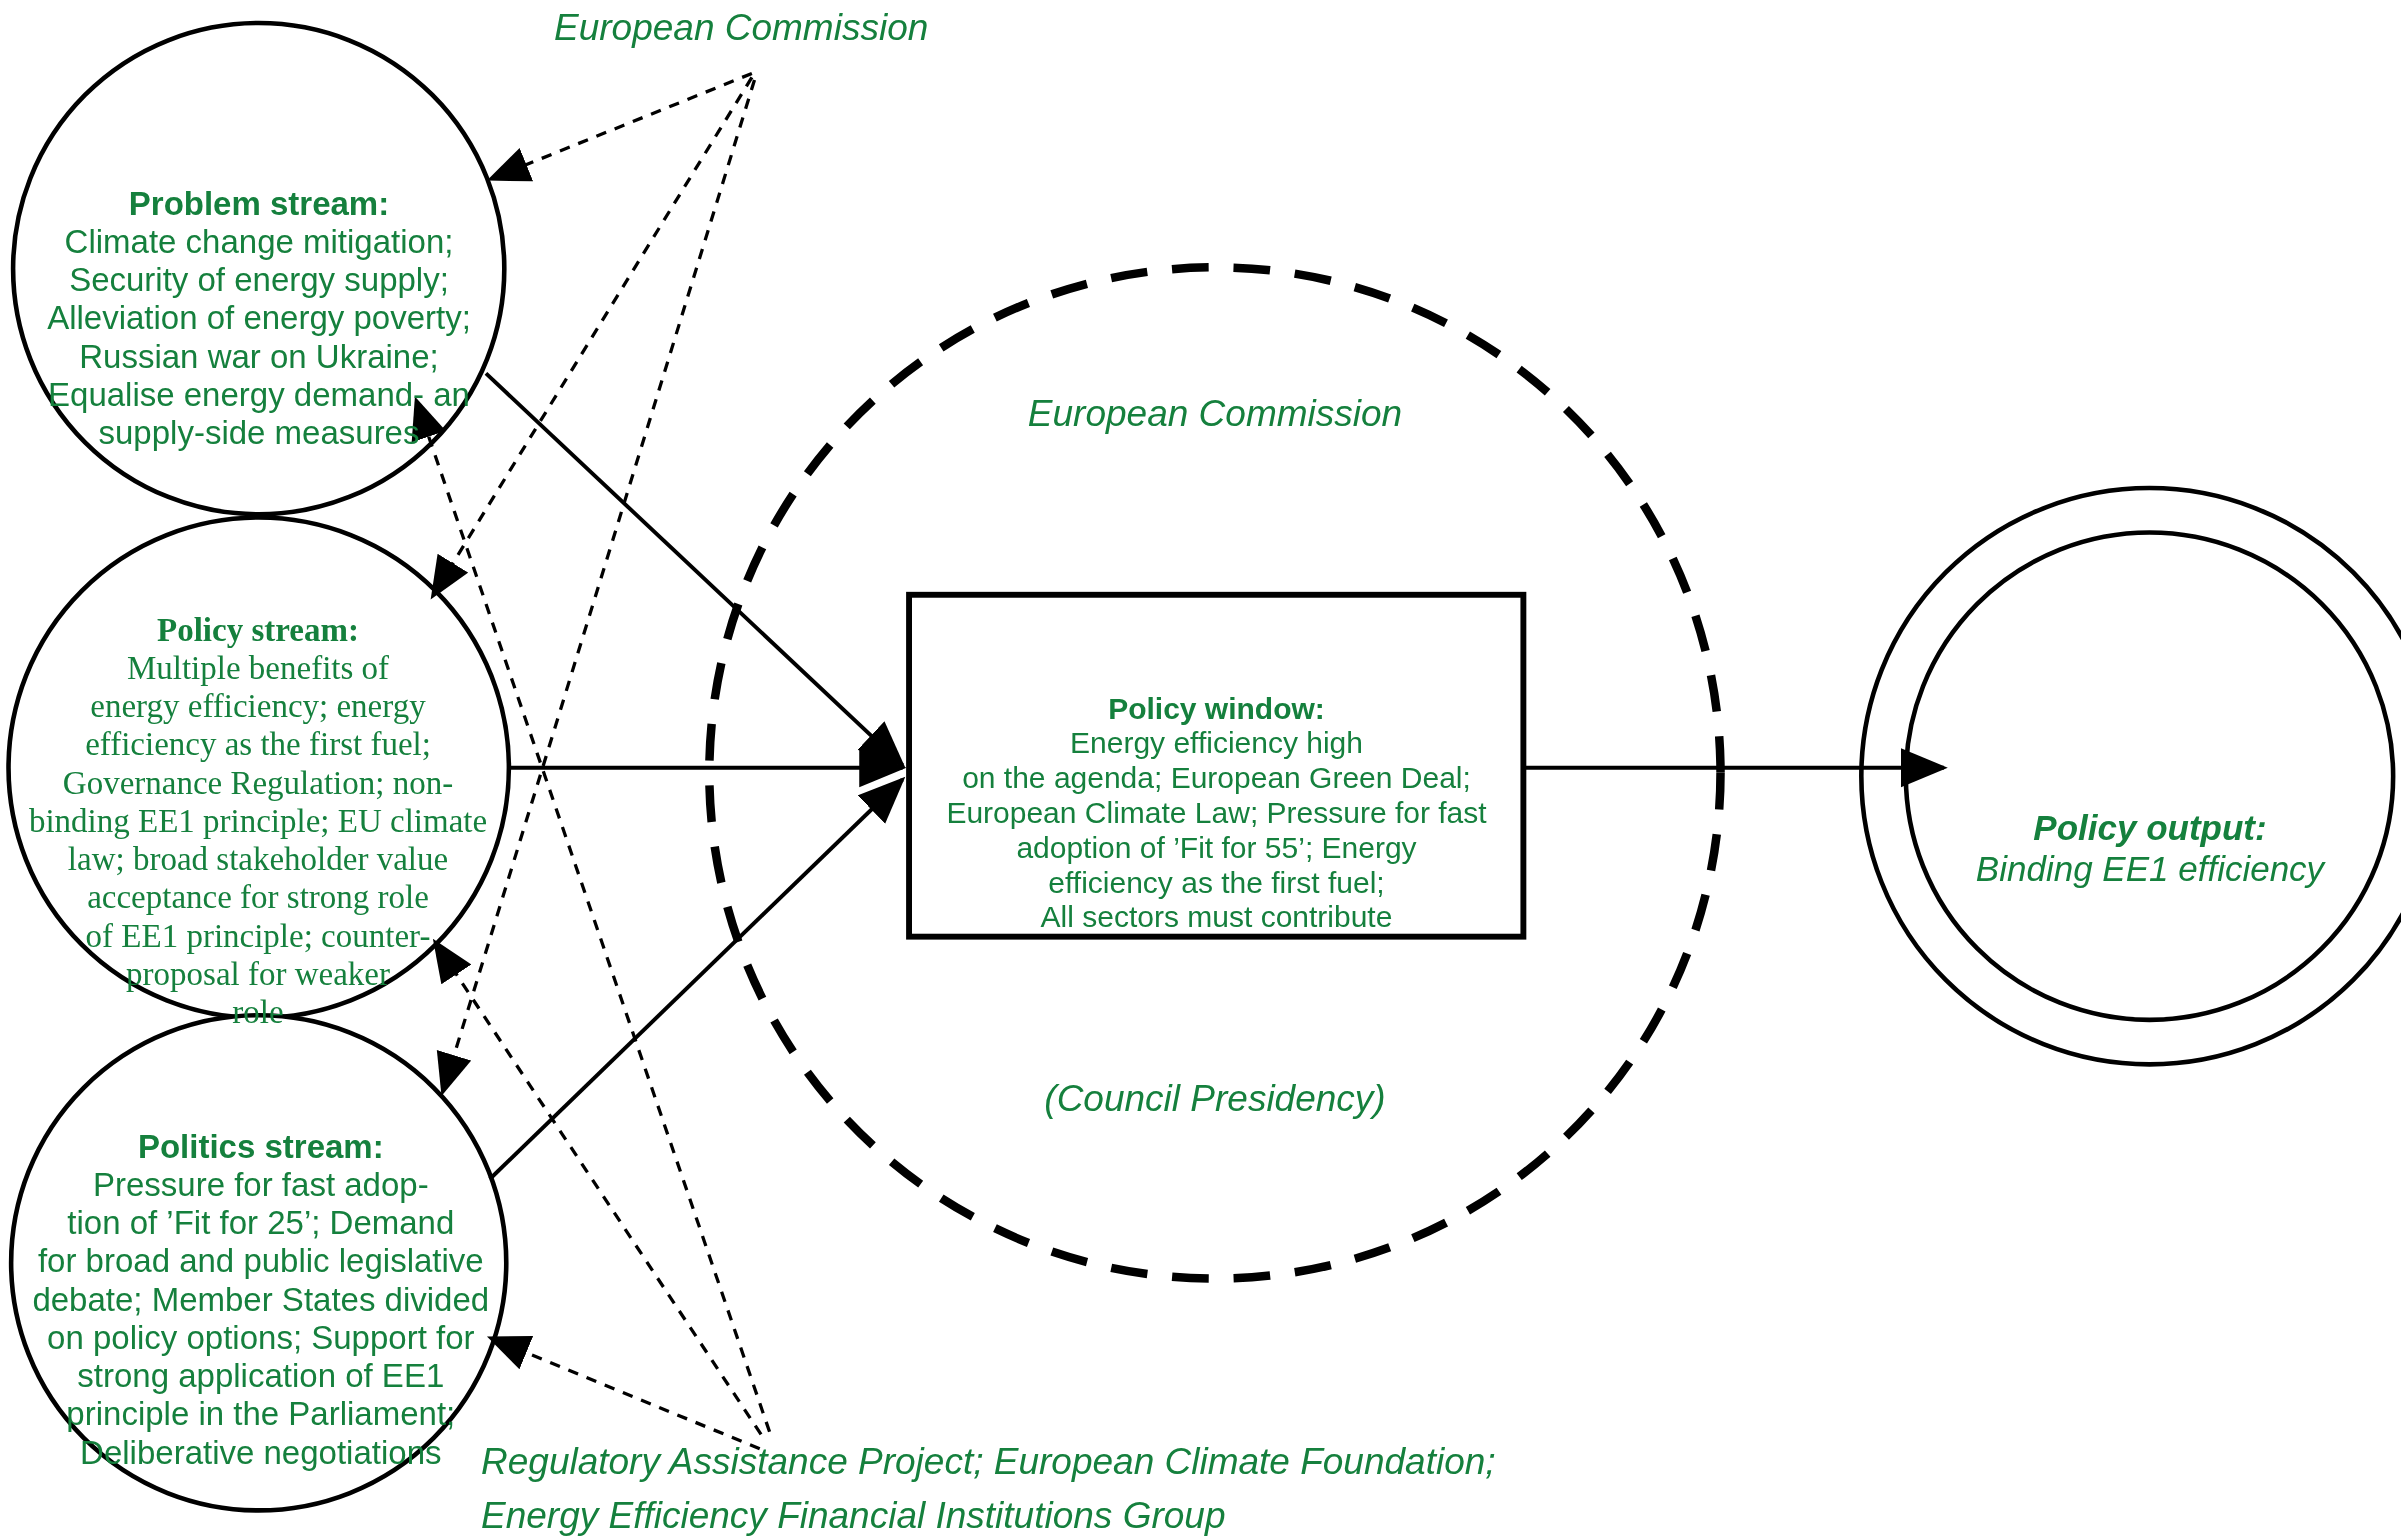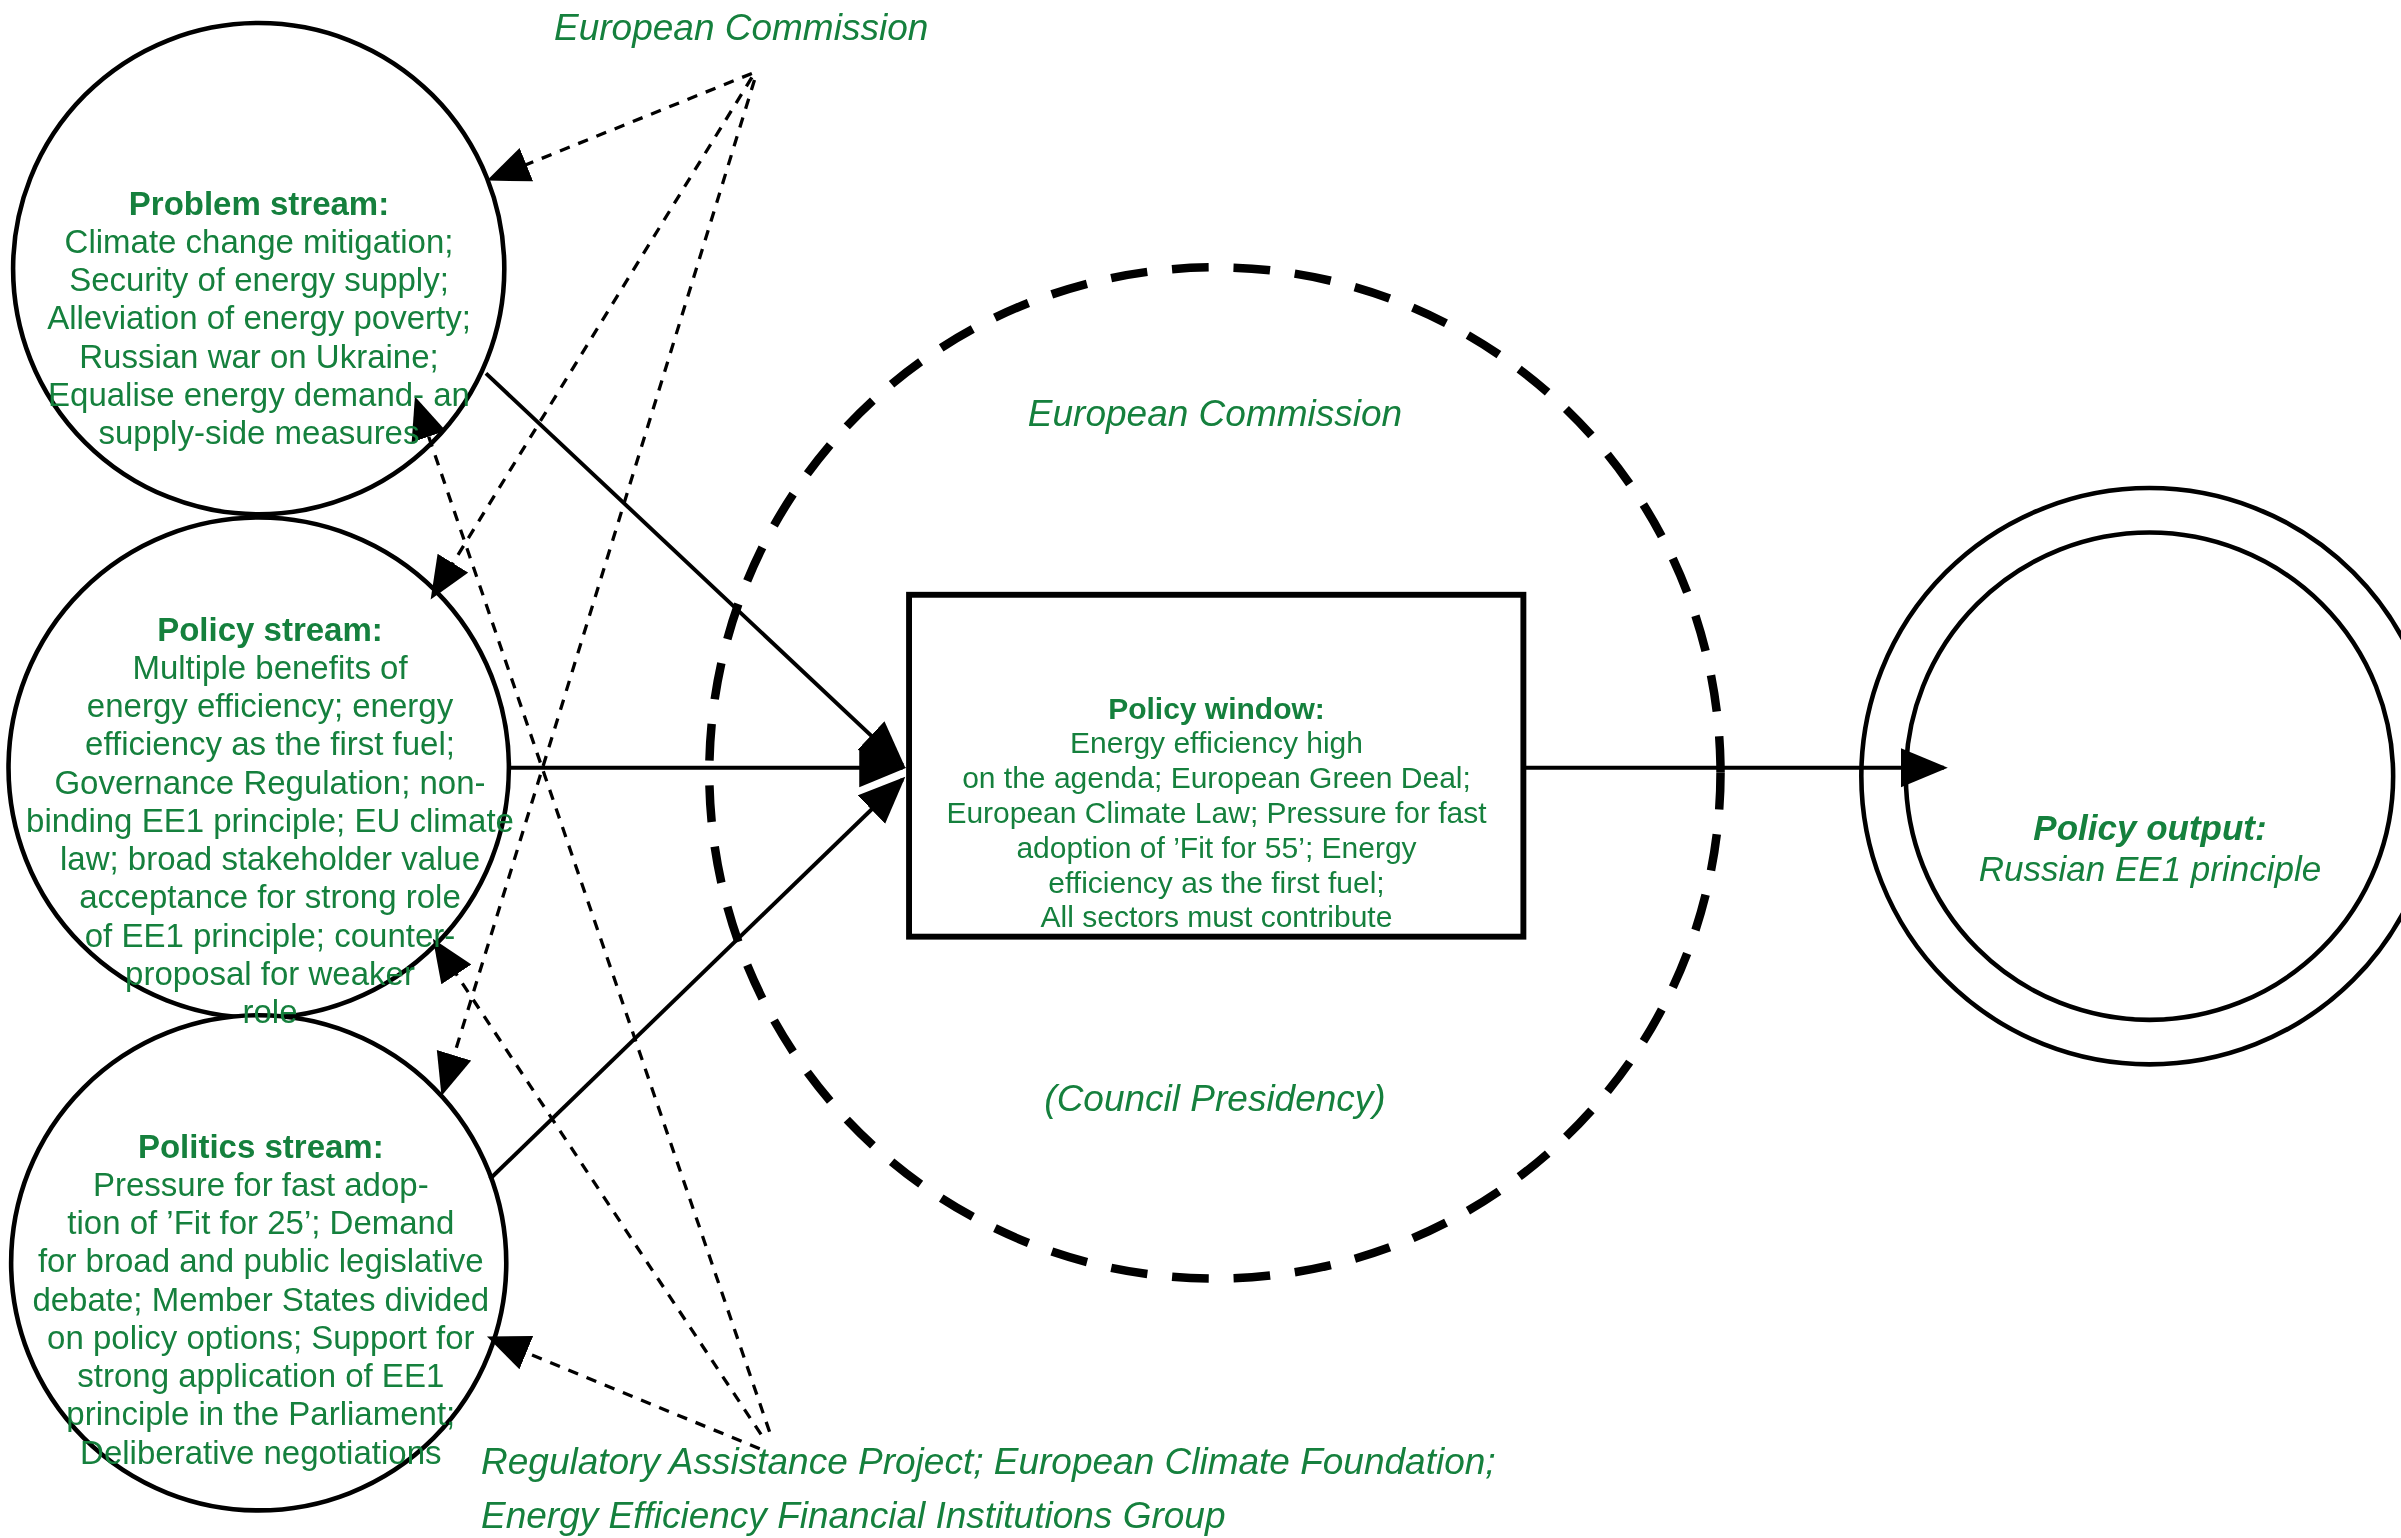--- a/index.html
+++ b/index.html
@@ -106,21 +106,21 @@
 
   <div class="txt stream-text" style="left:23px; top:108px; width:472px;">
     <span class="headline">Problem stream:</span><span>Climate change mitigation;
 Security of energy supply;
 Alleviation of energy poverty;
 Russian war on Ukraine;
 Equalise energy demand- an
 supply-side measures</span>
   </div>
 
-  <div class="txt stream-text" style="left:18px; top:534px; width:504px;">
+  <div class="txt stream-text" style="left:6px; top:534px; width:504px;font-family:Liberation Serif, serif;">
     <span class="headline">Policy stream:</span><span>Multiple benefits of
 energy efficiency; energy
 efficiency as the first fuel;
 Governance Regulation; non-
 binding EE1 principle; EU climate
 law; broad stakeholder value
 acceptance for strong role
 of EE1 principle; counter-
 proposal for weaker
 role</span>
@@ -140,21 +140,21 @@
   <div class="txt window-text" style="left:912px; top:622px; width:609px;">
     <span class="headline">Policy window:</span><span>Energy efficiency high
 on the agenda; European Green Deal;
 European Climate Law; Pressure for fast
 adoption of ’Fit for 55’; Energy
 efficiency as the first fuel;
 All sectors must contribute</span>
   </div>
 
   <div class="txt output-text" style="left:1932px; top:727px; width:436px;">
-    <span class="headline">Policy output:</span><span>Russian EE1 principle</span>
+    <span class="headline">Policy output:</span><span>Binding EE1 efficiency</span>
   </div>
 
   <div class="txt actor-label" style="left:554px; top:6.6px;">European Commission</div>
 
   <div class="txt actor-label-center" style="left:907px; top:393px; width:616px;">European Commission</div>
 
   <div class="txt actor-label-center" style="left:907px; top:1078px; width:616px;">(Council Presidency)</div>
 
   <div class="txt caption-label" style="left:481px; top:1435px; width:1179px;">Regulatory Assistance Project; European Climate Foundation;
 Energy Efficiency Financial Institutions Group</div>

